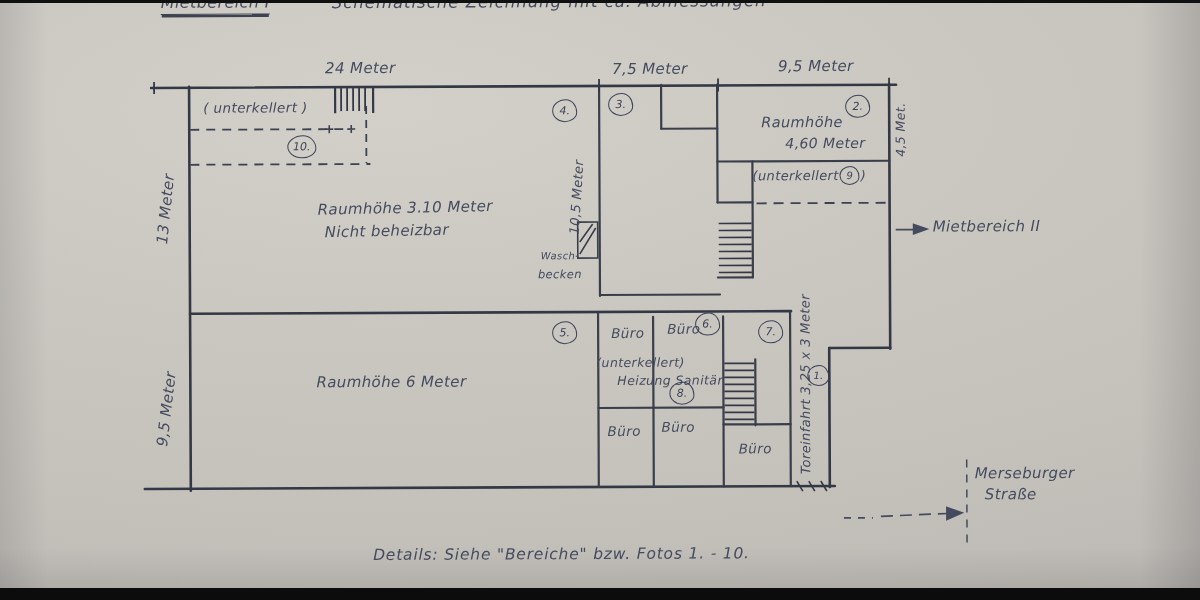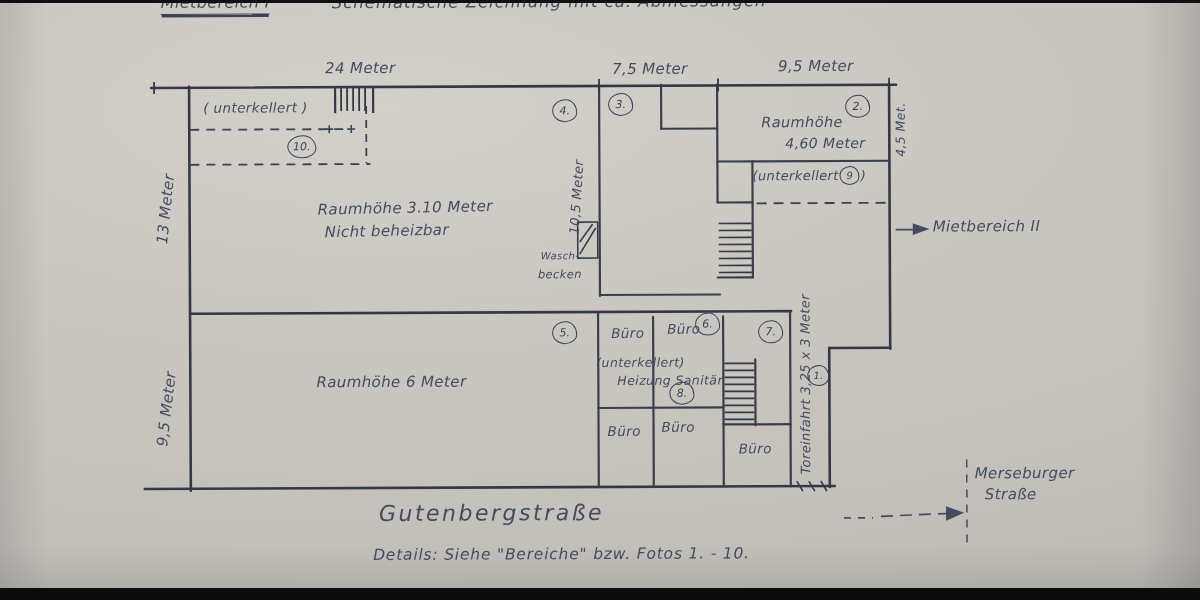--- a/index.html
+++ b/index.html
@@ -164,21 +164,20 @@
     <div class="lbl" style="left:596px;top:355px;font-size:12.5px;">(unterkellert)</div>
     <div class="lbl" style="left:617px;top:373px;font-size:12.5px;">Heizung Sanitär</div>
     <span class="circ" style="left:669px;top:382px;">8.</span>
     <span class="circ" style="left:758px;top:321px;">7.</span>
     <div class="lbl" style="left:607px;top:423px;font-size:13.5px;">Büro</div>
     <div class="lbl" style="left:661px;top:419px;font-size:13.5px;">Büro</div>
     <div class="lbl" style="left:738px;top:441px;font-size:13.5px;">Büro</div>
 
     <span class="circ" style="left:807px;top:366px;width:20px;height:19px;font-size:10px;">1.</span>
 
-    <div class="lbl big" style="left:378px;top:500px;">Gutenbergstraße</div>
     <div class="lbl" style="left:372px;top:545px;font-size:15.5px;letter-spacing:.8px;">Details:  Siehe  "Bereiche"  bzw.  Fotos 1. - 10.</div>
     <div class="lbl" style="left:974px;top:466px;font-size:15px;">Merseburger</div>
     <div class="lbl" style="left:984px;top:487px;font-size:15px;">Straße</div>
   </div>
 
   <div class="bar-top"></div>
   <div class="bar-bottom"></div>
 </div>
 
 </body></html>

